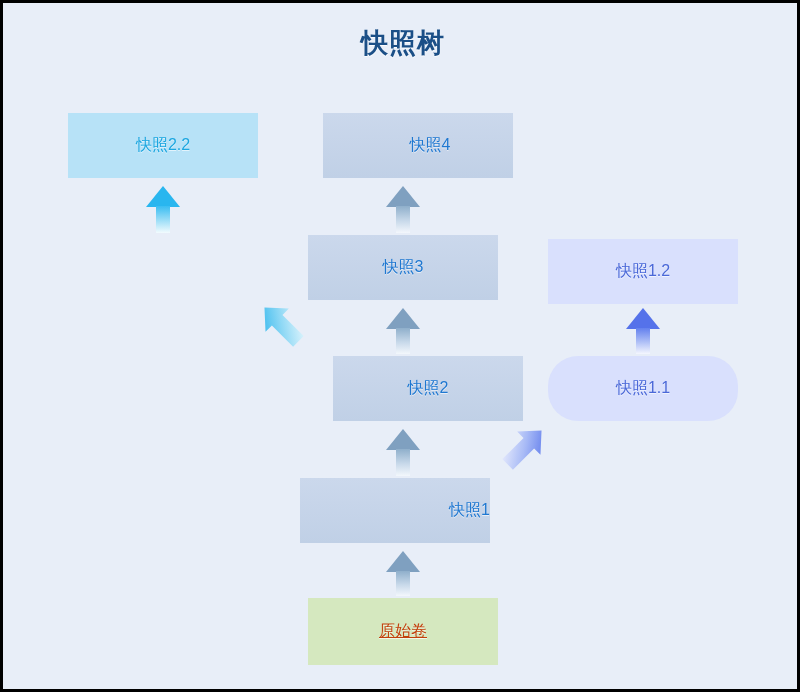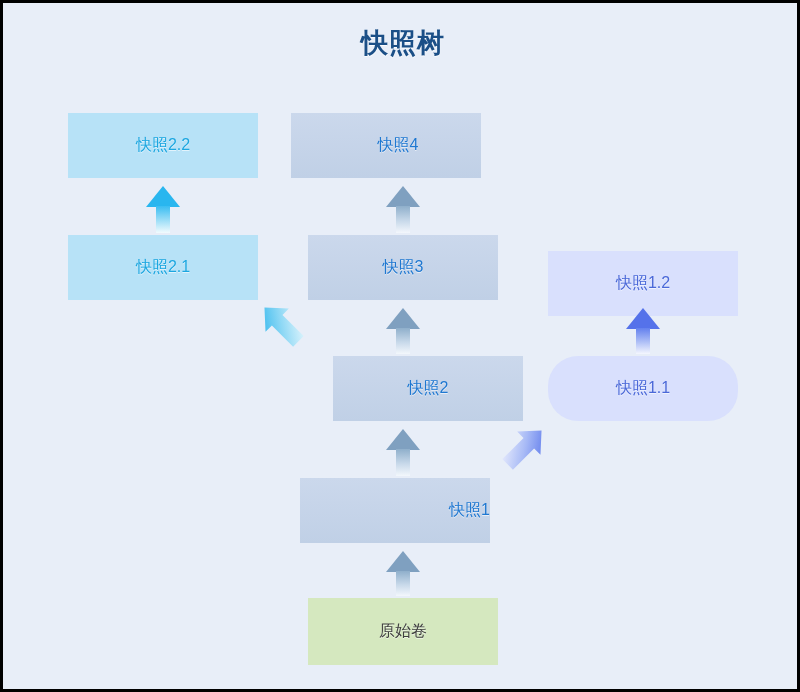--- a/index.html
+++ b/index.html
@@ -62,21 +62,22 @@
     color: #1f78d1;
   }
   
   .node.lavender {
     background: #d9e0fd;
     color: #4a68d8;
   }
   
   .node.green {
     background: #d5e8bf;
-    color: #404040;
+    color: #c2410c;
+    text-decoration: underline;
   }
 
   
   .arrow-up {
     position: absolute;
     width: 34px;
   }
   .arrow-up .head {
     position: absolute;
     left: 0;
@@ -122,38 +123,35 @@
 
   <div class="node cyan" style="left:65px; top:110px;">
     <span>快照2.2</span>
   </div>
 
   <div class="arrow-up cyan" style="left:143px; top:183px; height:47px;">
     <span class="head" style="border-bottom:21px solid #29b6ef;"></span>
     <span class="shaft" style="top:20px; height:27px;"></span>
   </div>
 
-  <div class="node cyan" style="left:65px; top:232px;">
-    <span>快照2.1</span>
-  </div>
 
   <svg class="diag" style="left:252px; top:295px;" width="55" height="55" viewBox="0 0 55 55">
     <defs>
       <linearGradient id="gradCyanDiag" x1="1" y1="1" x2="0" y2="0">
         <stop offset="0%" stop-color="#f2fbfe"></stop>
         <stop offset="50%" stop-color="#8ed8f5"></stop>
         <stop offset="100%" stop-color="#23b2ec"></stop>
       </linearGradient>
     </defs>
     <g transform="rotate(-45 27.5 27.5)">
       <path d="M27.5 2 L44 20 L35 20 L35 50 L20 50 L20 20 L11 20 Z" fill="url(#gradCyanDiag)"></path>
     </g>
   </svg>
 
-  <div class="node steel" style="left:288px; top:110px;padding-left:24px;">
+  <div class="node steel" style="left:320px; top:110px;padding-left:24px;">
     <span>快照4</span>
   </div>
 
   <div class="arrow-up steel" style="left:383px; top:183px; height:47px;">
     <span class="head" style="border-bottom:21px solid #7fa0c0;"></span>
     <span class="shaft" style="top:20px; height:27px;"></span>
   </div>
 
   <div class="node steel" style="left:305px; top:232px;">
     <span>快照3</span>
@@ -192,21 +190,21 @@
         <stop offset="0%" stop-color="#f6f7fe"></stop>
         <stop offset="50%" stop-color="#a9bbf6"></stop>
         <stop offset="100%" stop-color="#4f6dea"></stop>
       </linearGradient>
     </defs>
     <g transform="rotate(45 27.5 27.5)">
       <path d="M27.5 2 L44 20 L35 20 L35 50 L20 50 L20 20 L11 20 Z" fill="url(#gradVioletDiag)"></path>
     </g>
   </svg>
 
-  <div class="node lavender" style="left:545px; top:248px;">
+  <div class="node lavender" style="left:545px; top:236px;">
     <span>快照1.2</span>
   </div>
 
   <div class="arrow-up violet" style="left:623px; top:305px; height:46px;">
     <span class="head" style="border-bottom:21px solid #5572ea;"></span>
     <span class="shaft" style="top:20px; height:26px;"></span>
   </div>
 
   <div class="node lavender" style="left:545px; top:353px;border-radius:30px;">
     <span>快照1.1</span>

